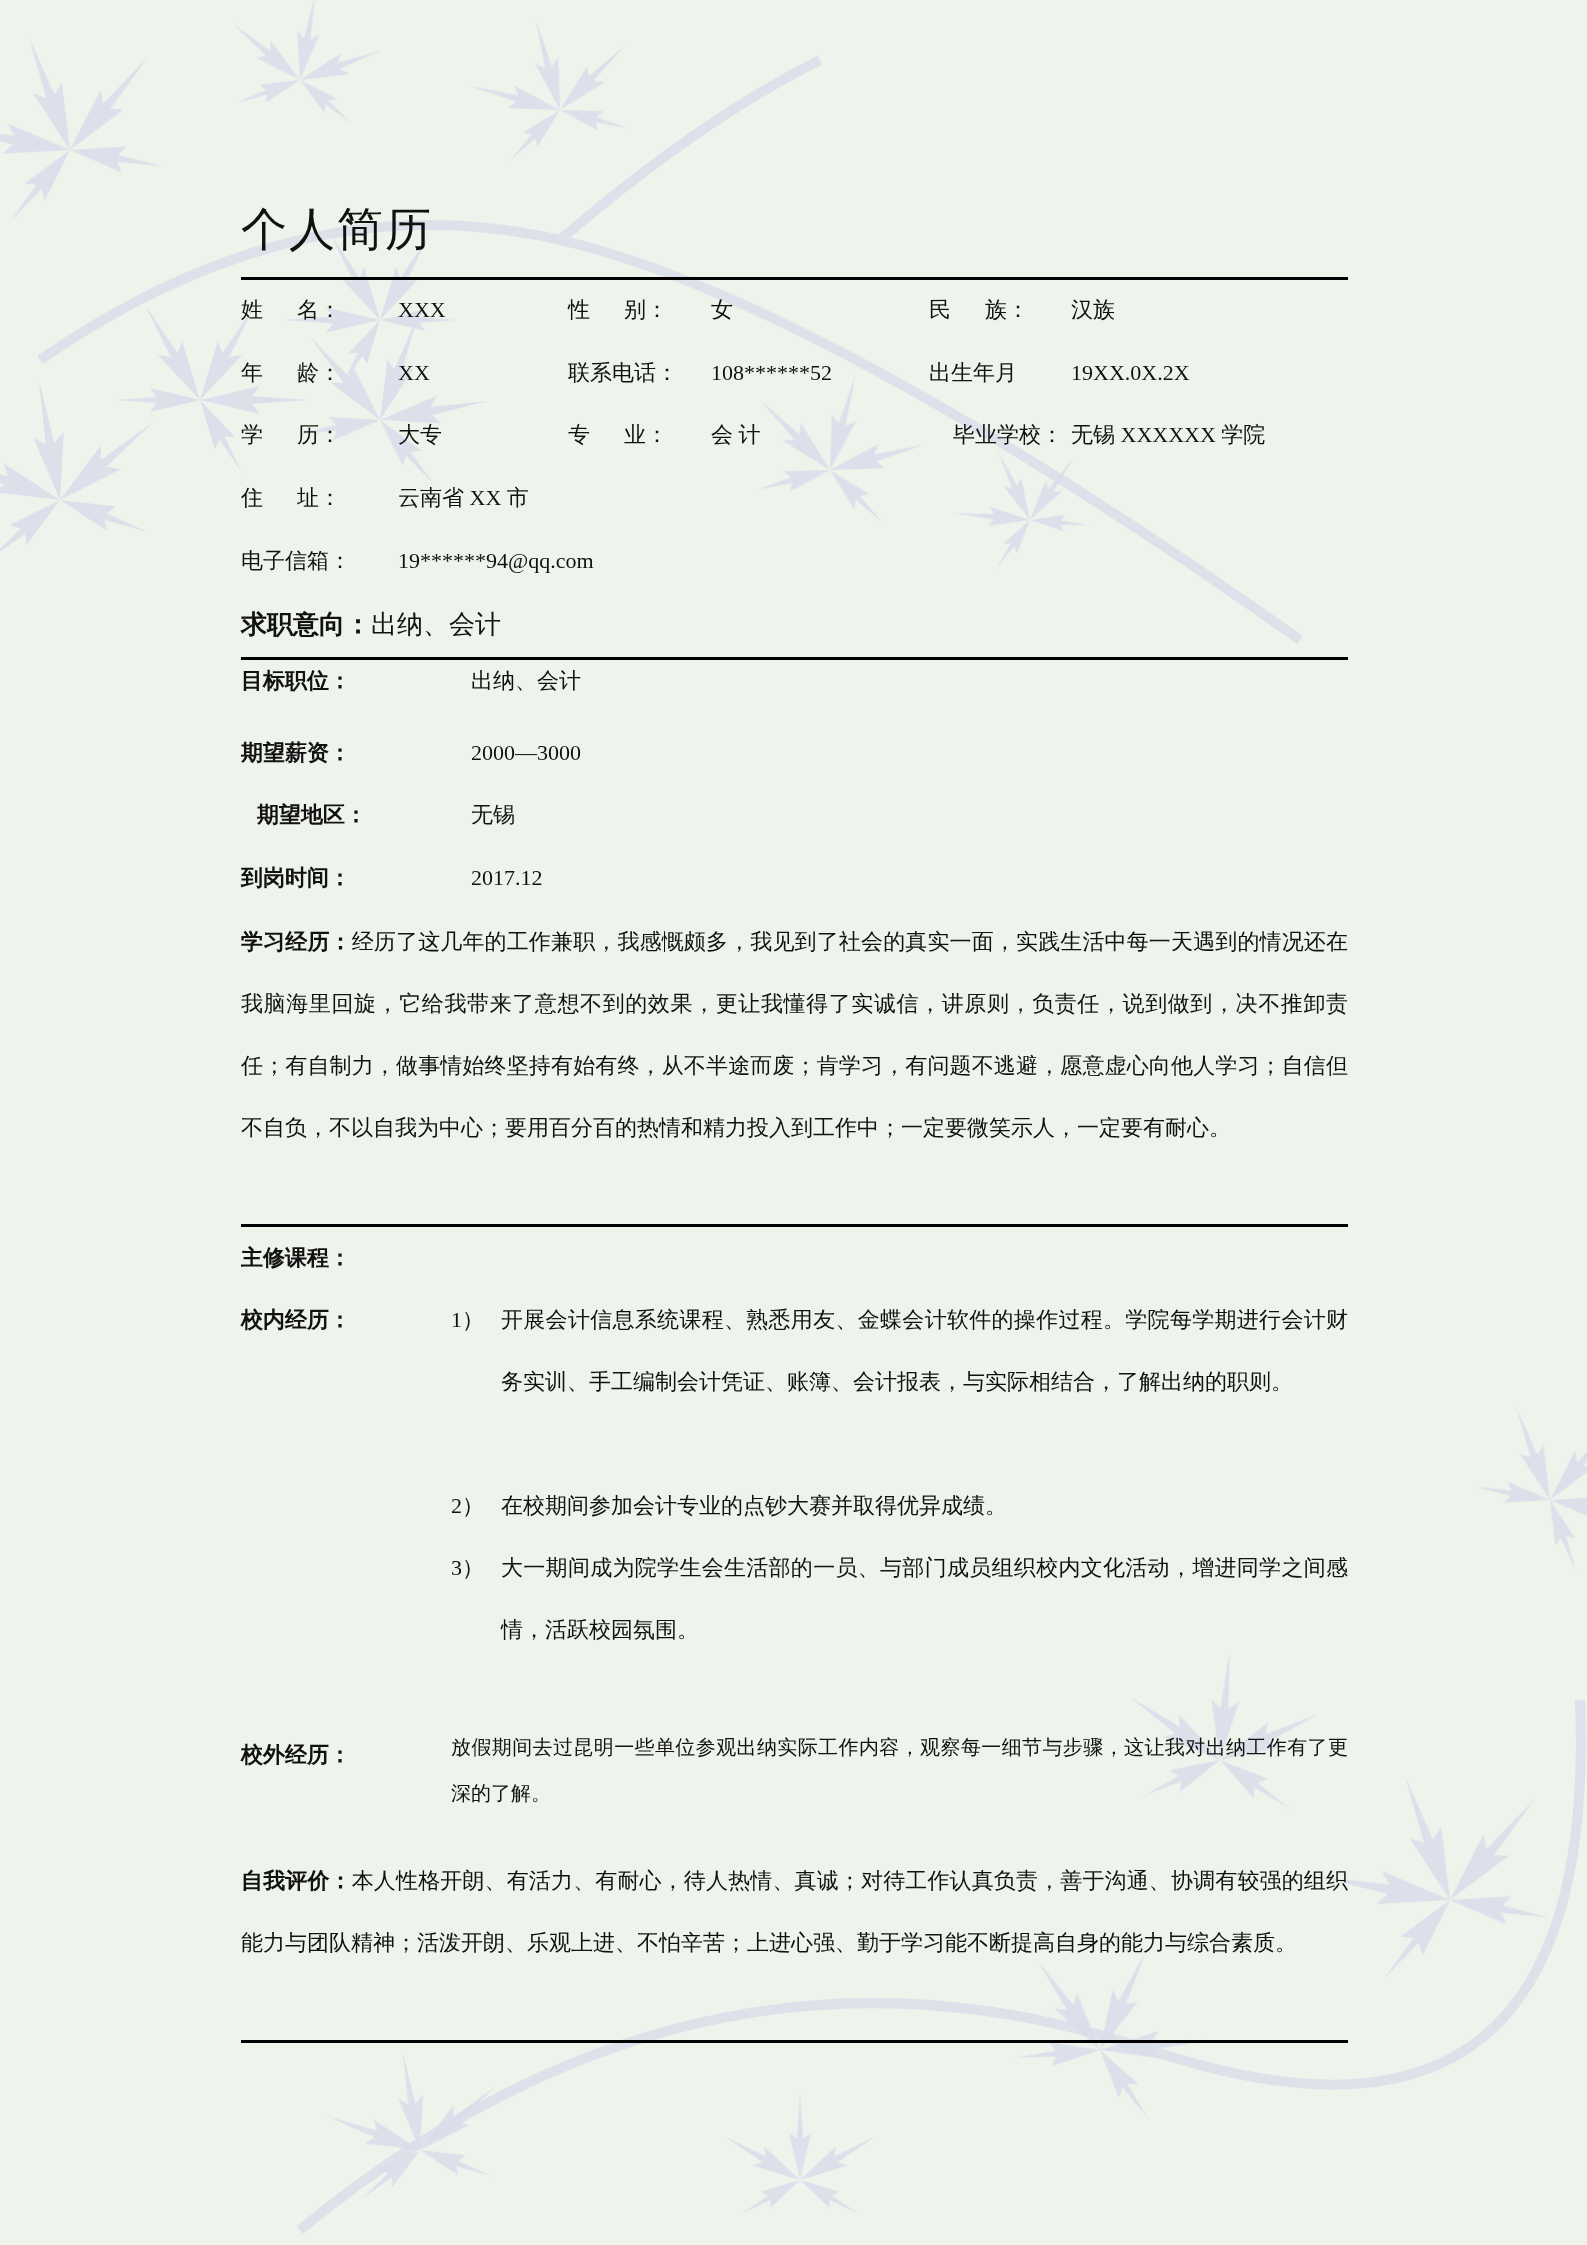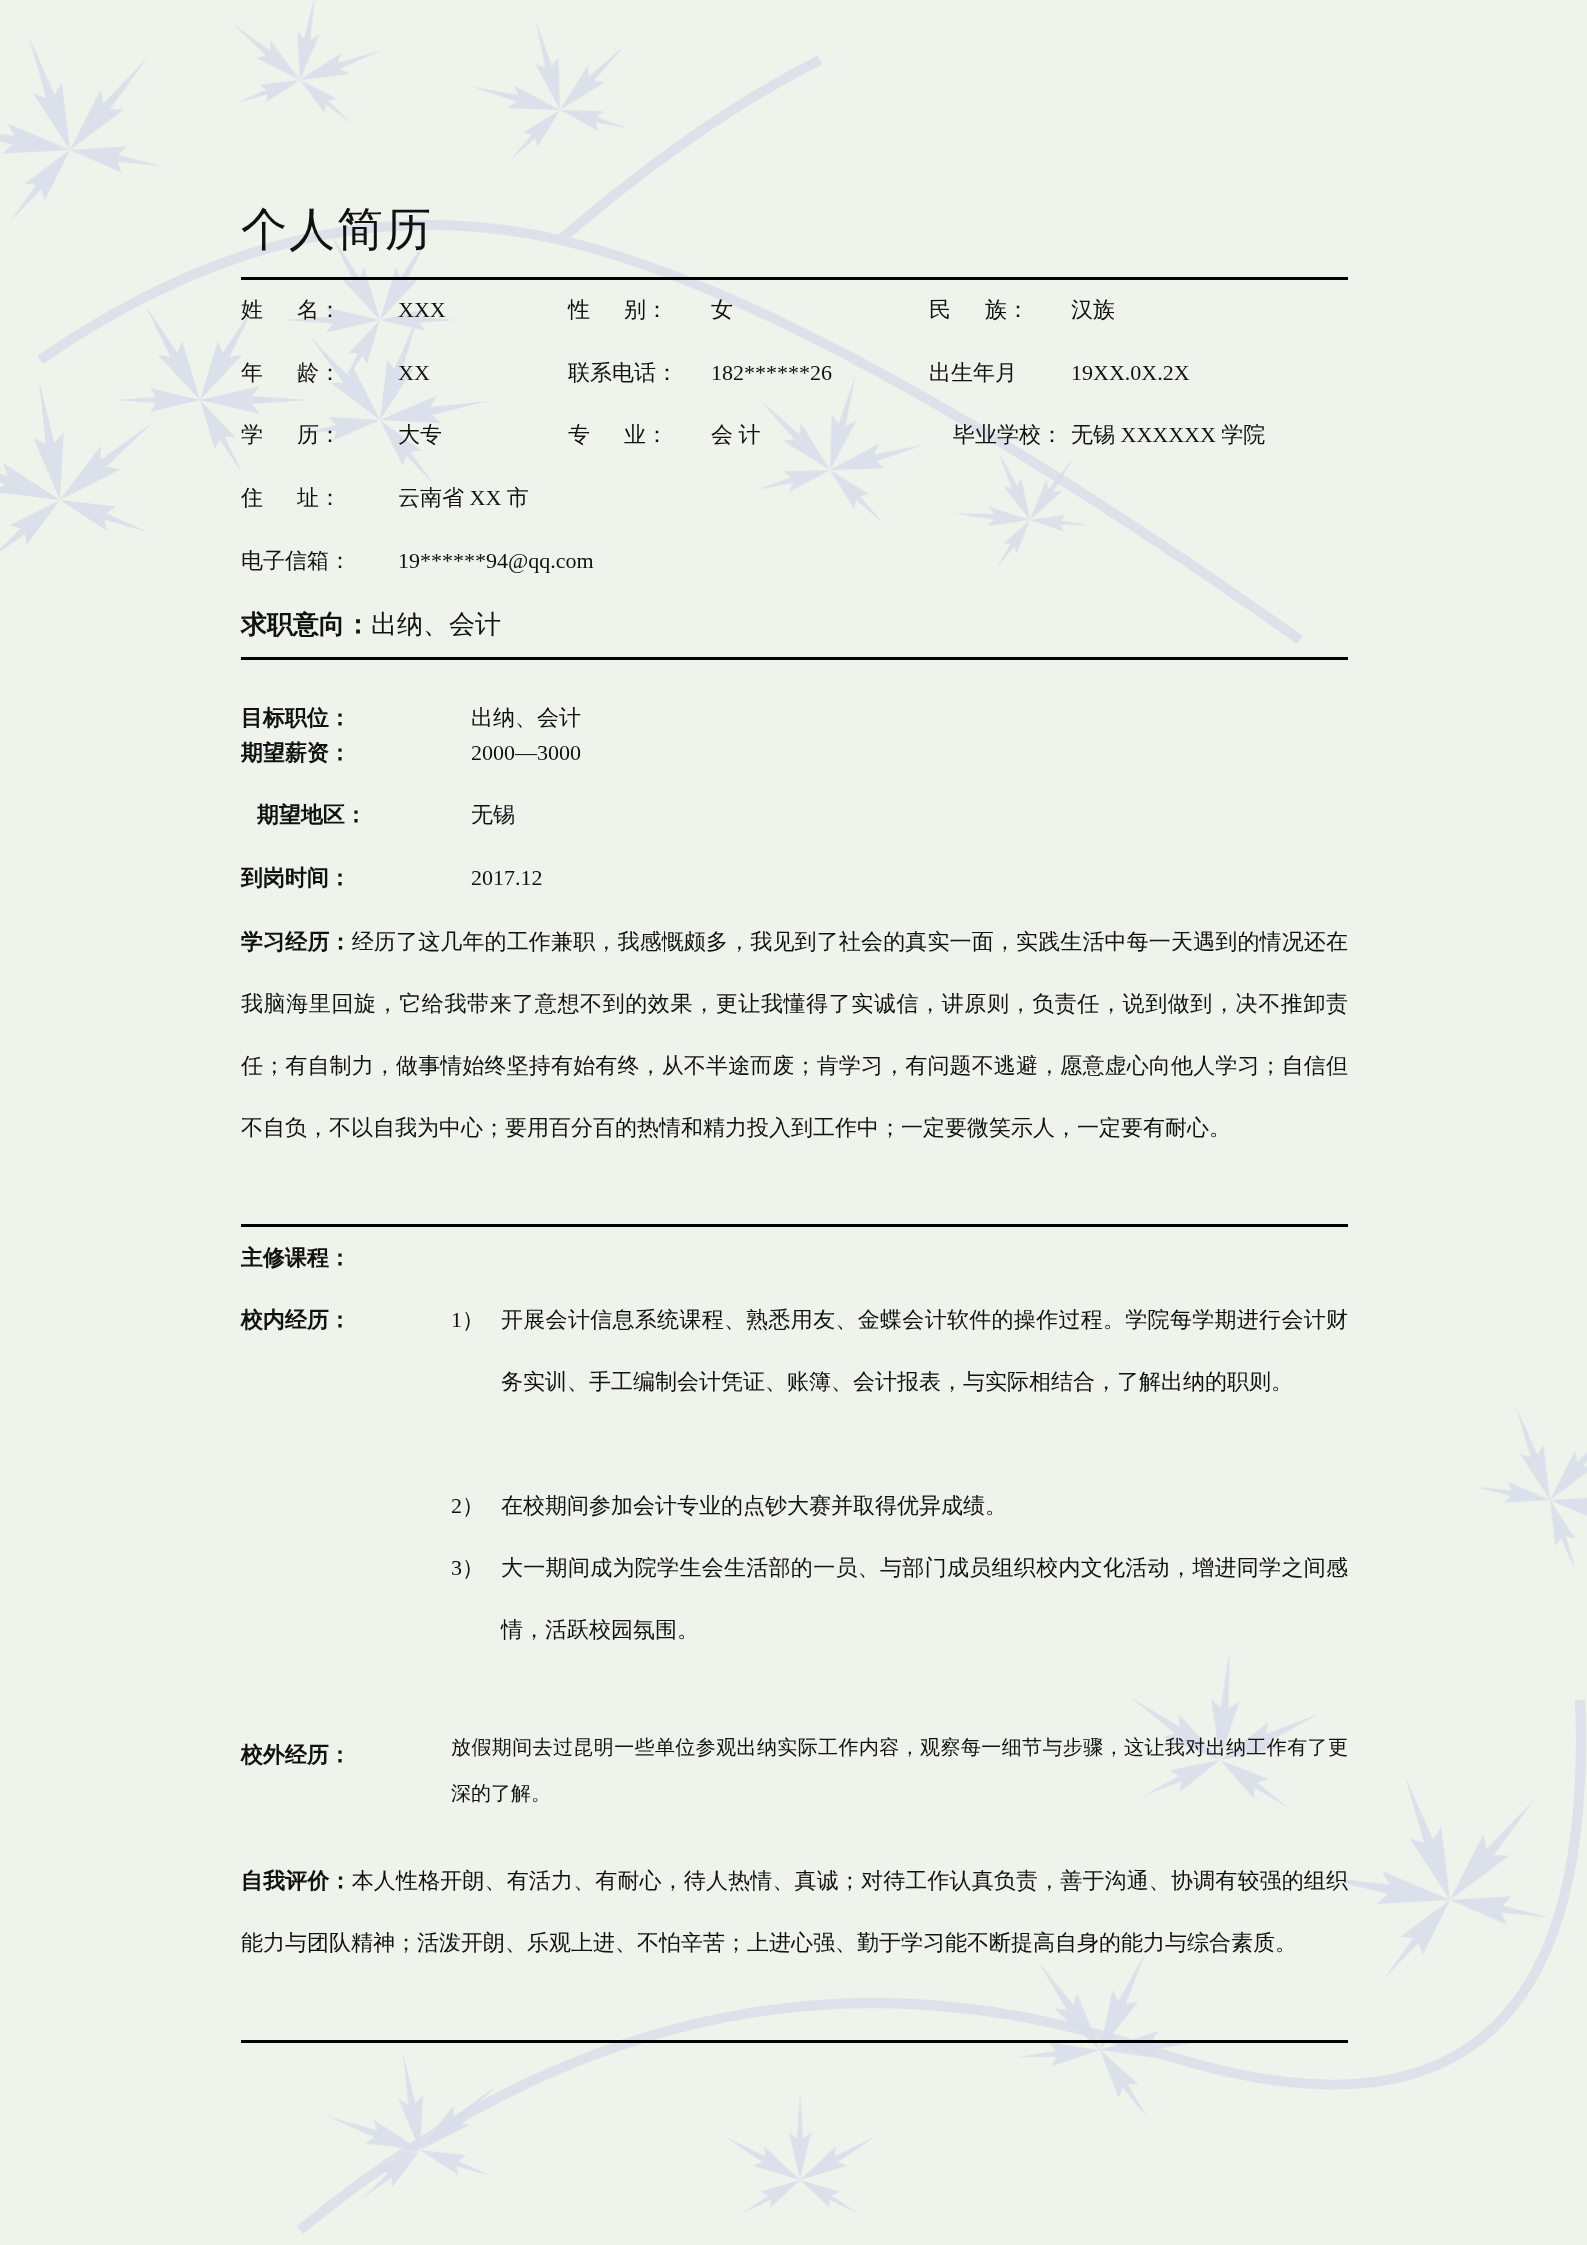--- a/index.html
+++ b/index.html
@@ -95,21 +95,21 @@
 
   <div class="row" style="top:358px; width:1107px">
     <span class="cell" style="left:0">
       <span class="lbl-spaced">
           <span>年</span>
           <span>龄：</span>
         </span>
     </span>
     <span class="cell" style="left:157px">XX</span>
     <span class="cell" style="left:327px">联系电话：</span>
-    <span class="cell" style="left:470px">182******26</span>
+    <span class="cell" style="left:470px">108******52</span>
     <span class="cell" style="left:688px">出生年月</span>
     <span class="cell" style="left:830px">19XX.0X.2X</span>
   </div>
 
   <div class="row" style="top:420px; width:1107px">
     <span class="cell" style="left:0">
       <span class="lbl-spaced">
           <span>学</span>
           <span>历：</span>
         </span>
@@ -139,21 +139,21 @@
   <div class="row" style="top:546px; width:1107px">
     <span class="cell" style="left:0">电子信箱：</span>
     <span class="cell" style="left:157px">19******94@qq.com</span>
   </div>
 
   <div class="row intent" style="top:607px; height:36px; line-height:36px">
     <span class="bold">求职意向：</span><span>出纳、会计</span>
   </div>
   <div class="rule" style="top:657px"></div>
 
-  <div class="row" style="top:703px; width:1107px">
+  <div class="row" style="top:666px; width:1107px">
     <span class="cell bold" style="left:0">目标职位：</span>
     <span class="cell" style="left:230px">出纳、会计</span>
   </div>
   <div class="row" style="top:738px; width:1107px">
     <span class="cell bold" style="left:0">期望薪资：</span>
     <span class="cell" style="left:230px">2000—3000</span>
   </div>
   <div class="row" style="top:800px; width:1107px">
     <span class="cell bold" style="left:16px">期望地区：</span>
     <span class="cell" style="left:230px">无锡</span>

